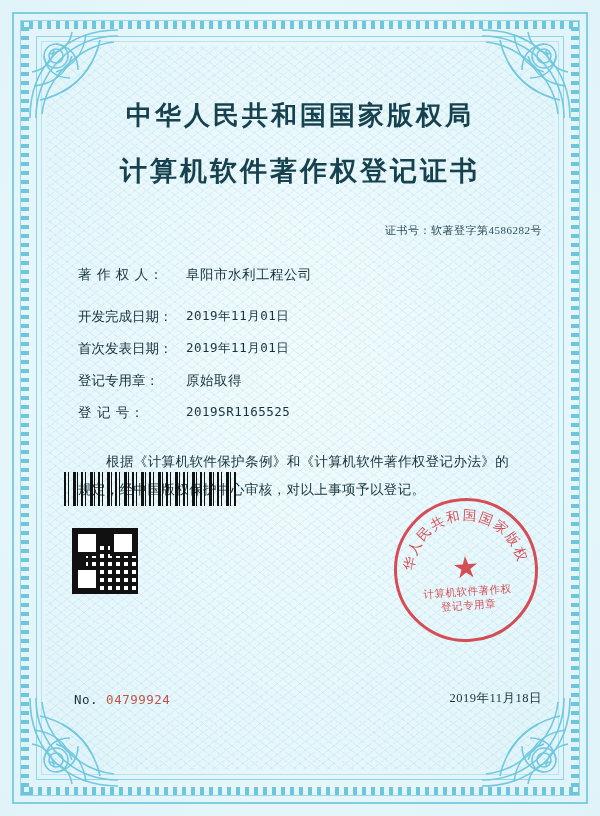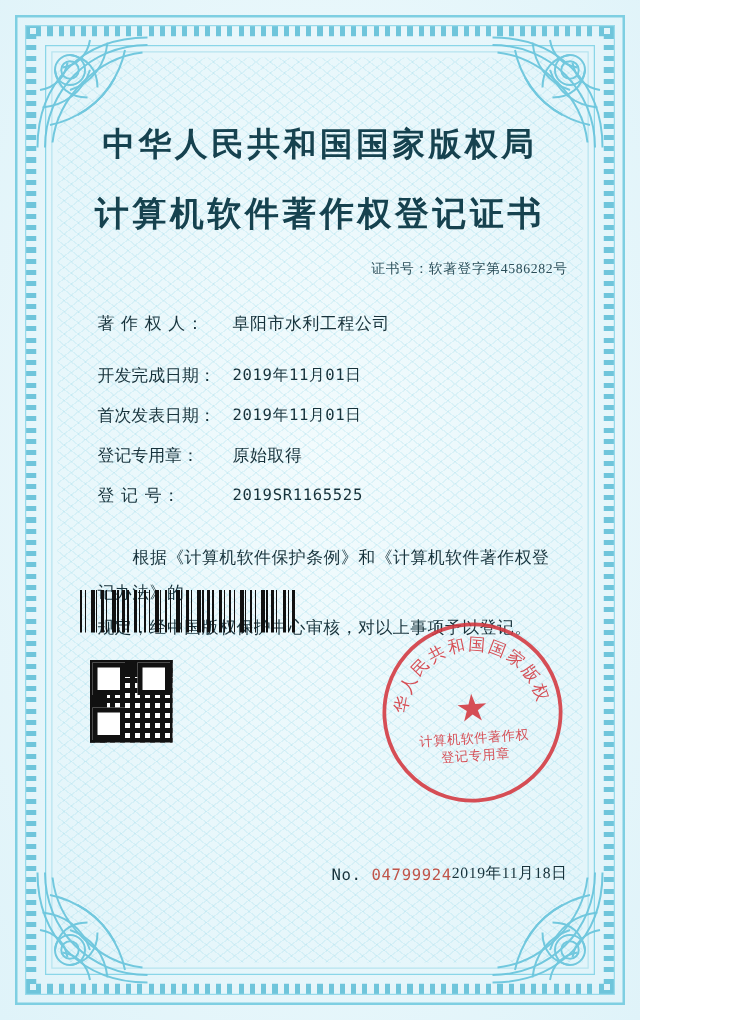--- a/index.html
+++ b/index.html
@@ -9,21 +9,21 @@
   }
   body {
     width: 600px;
     height: 816px;
     font-family: "Liberation Serif", serif;
     overflow: hidden;
   }
 
   .certificate {
     position: relative;
-    width: 512px;
+    width: 600px;
     height: 816px;
     background:
       radial-gradient(ellipse at 50% 45%, #f2fbfd 0%, #e8f7fb 55%, #dff3f9 100%);
     box-sizing: border-box;
     overflow: hidden;
   }
 
   
   .frame-outer {
     position: absolute;
@@ -110,21 +110,21 @@
     letter-spacing: 3px;
     color: #16424f;
     margin-top: 20px;
     font-weight: 700;
     font-family: "Liberation Serif", "DejaVu Serif", serif;
   }
   .cert-no {
     text-align: right;
     font-size: 11px;
     color: #2b4e59;
-    margin-top: 18px;
+    margin-top: 34px;
     padding-right: 2px;
     letter-spacing: .5px;
   }
 
   .fields {
     margin-top: 18px;
     padding-left: 22px;
     padding-right: 10px;
   }
   .field-row {
@@ -259,21 +259,21 @@
     letter-spacing: .5px;
   }
 
   
   .footer {
     position: absolute;
     left: 58px;
     right: 58px;
     top: 690px;
     display: flex;
-    justify-content: flex-end;
+    justify-content: space-between;
     align-items: flex-end;
     font-size: 12.5px;
     color: #17323b;
     padding-left: 16px;
   }
   .footer-no {
     font-family: "DejaVu Sans Mono", monospace;
     color: #17323b;
     letter-spacing: .5px;
   }

